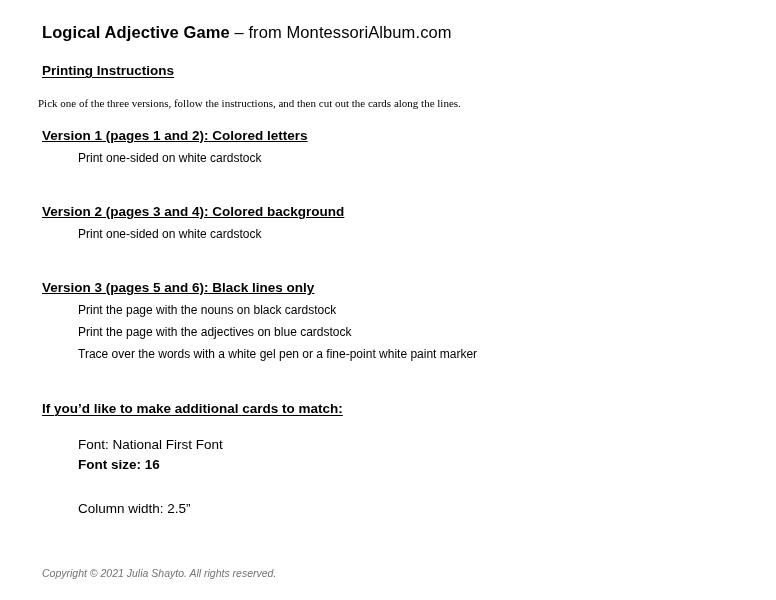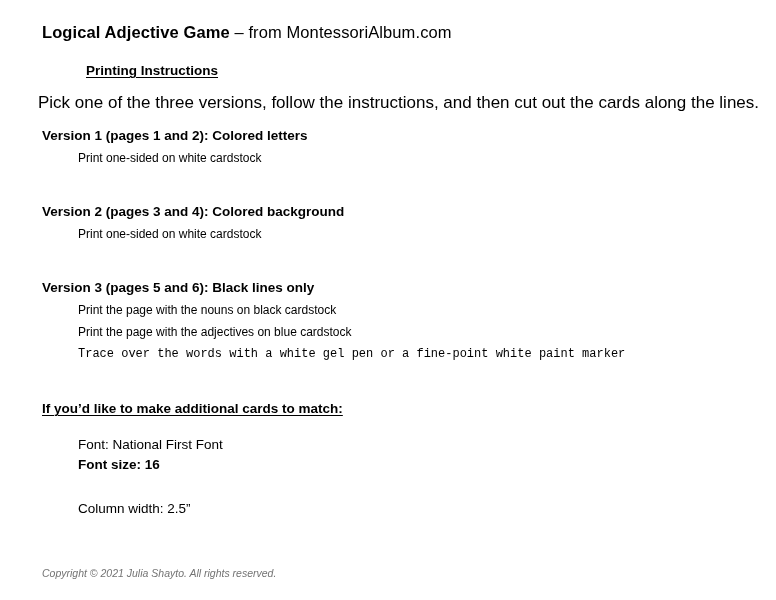--- a/index.html
+++ b/index.html
@@ -54,33 +54,35 @@
   .section-heading .u {
     text-decoration: underline;
     text-underline-offset: 2px;
     text-decoration-thickness: 1.4px;
   }
 
   
   .para {
     position: absolute;
     left: 38px;
-    font-size: 17px;
+    font-size: 11px;
     line-height: 18px;
     white-space: nowrap;
+    font-family: Liberation Serif, serif;
   }
 
   
   .ver-heading {
     position: absolute;
     left: 42px;
     font-weight: bold;
     font-size: 13.5px;
     line-height: 18px;
     white-space: nowrap;
+    text-decoration: underline;
   }
 
   
   .indent-line {
     position: absolute;
     left: 78px;
     font-size: 12px;
     line-height: 18px;
     white-space: nowrap;
   }
@@ -108,36 +110,36 @@
 </style>
 </head>
 <body>
 
 <div class="page">
 
   <div class="doc-title">
     <span class="title-main">Logical Adjective Game</span><span class="title-sub"> – from MontessoriAlbum.com</span>
   </div>
 
-  <div class="section-heading" style="top:62px;margin-left:44px;">
+  <div class="section-heading" style="top:62px;">
     <span class="u">Printing Instructions</span>
   </div>
 
   <div class="para" style="top:94px;">Pick one of the three versions, follow the instructions, and then cut out the cards along the lines.</div>
 
   <div class="ver-heading" style="top:127px;">Version 1 (pages 1 and 2): Colored letters</div>
   <div class="indent-line" style="top:149px;">Print one-sided on white cardstock</div>
 
   <div class="ver-heading" style="top:203px;">Version 2 (pages 3 and 4): Colored background</div>
   <div class="indent-line" style="top:225px;">Print one-sided on white cardstock</div>
 
   <div class="ver-heading" style="top:279px;">Version 3 (pages 5 and 6): Black lines only</div>
   <div class="indent-line" style="top:301px;">Print the page with the nouns on black cardstock</div>
   <div class="indent-line" style="top:323px;">Print the page with the adjectives on blue cardstock</div>
-  <div class="indent-line" style="top:345px;font-family:Liberation Mono, monospace;">Trace over the words with a white gel pen or a fine-point white paint marker</div>
+  <div class="indent-line" style="top:345px;">Trace over the words with a white gel pen or a fine-point white paint marker</div>
 
   <div class="section-heading" style="top:400px;">
     <span class="u">If you’d like to make additional cards to match:</span>
   </div>
 
   <div class="spec-line" style="top:436px;">Font: National First Font</div>
   <div class="spec-line" style="top:456px;font-weight:bold;">Font size: 16</div>
   <div class="spec-line" style="top:500px;">Column width: 2.5”</div>
 
   <div class="footer-copyright">Copyright © 2021 Julia Shayto. All rights reserved.</div>

